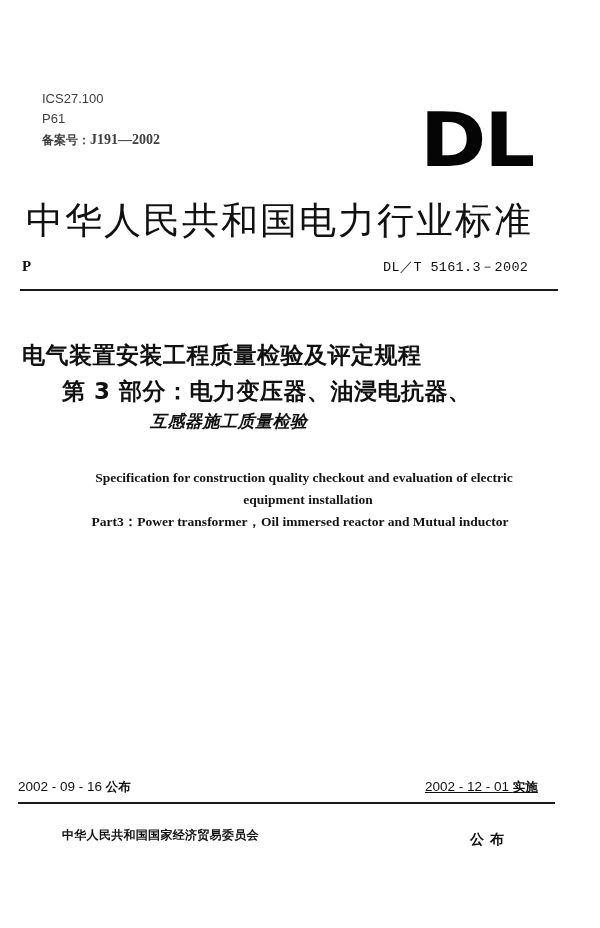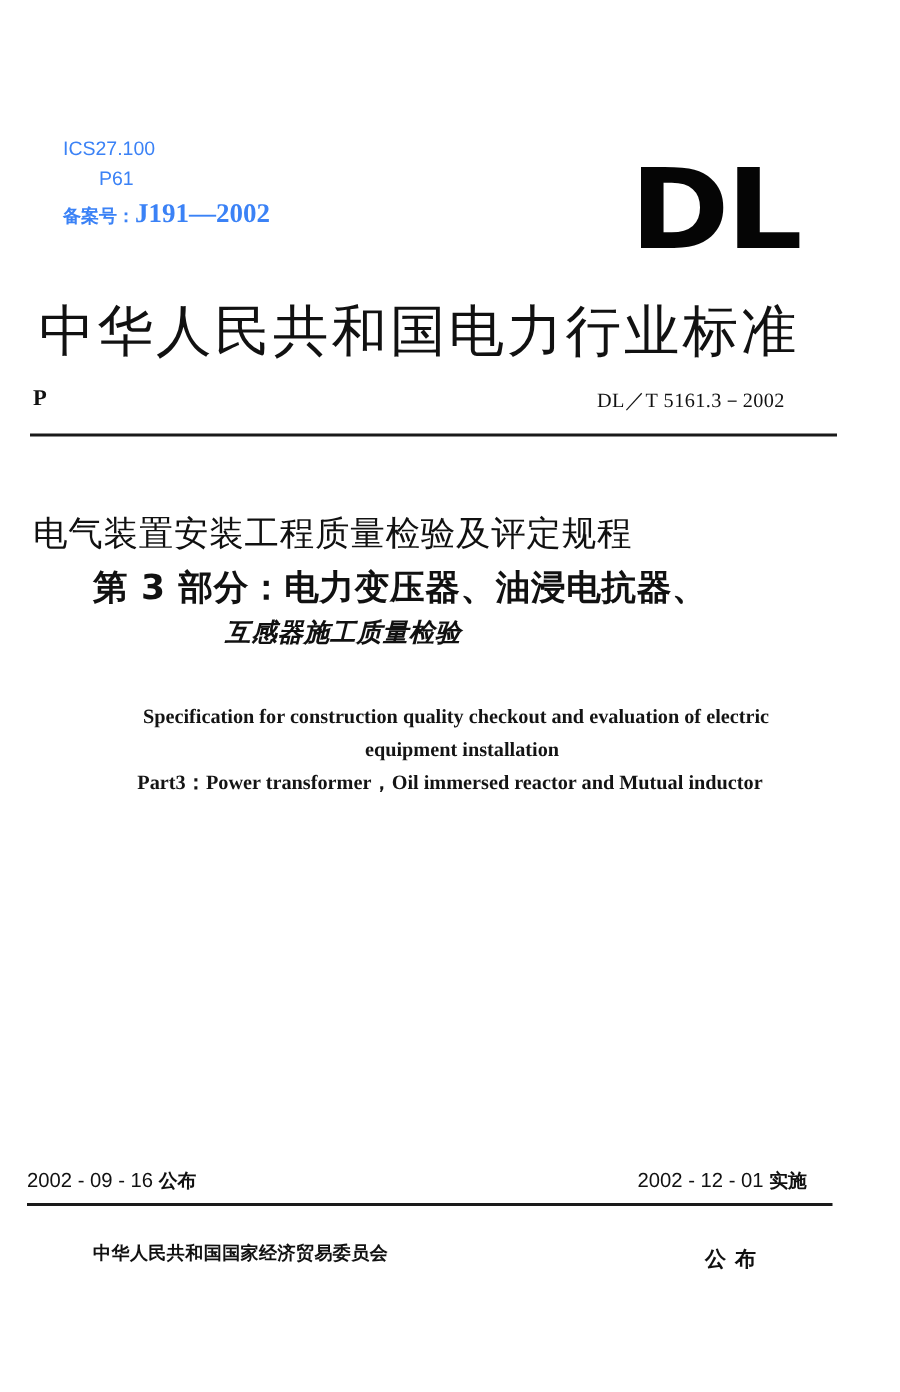--- a/index.html
+++ b/index.html
@@ -13,21 +13,21 @@
       position: relative;
       overflow: hidden;
       color: #111111;
       font-family: "DejaVu Sans", sans-serif;
     }
     .abs { position: absolute; white-space: nowrap; }
     .meta {
       left: 42px;
       font-family: "Liberation Sans", sans-serif;
       font-size: 13px;
-      color: #3b82f6;
+      color: #404040;
     }
     .meta-bold {
       font-family: "DejaVu Sans", sans-serif;
       font-weight: bold;
       font-size: 12px;
       margin-top: 24px;
     }
     .dl-logo {
       left: 420px;
       top: 108px;
@@ -50,37 +50,37 @@
       font-family: Liberation Serif, serif;
     }
     .p-code {
       left: 22px;
       top: 258px;
       font-family: "Liberation Serif", serif;
       font-weight: bold;
       font-size: 15px;
     }
     .std-number {
-      left: 398px;
+      left: 383px;
       top: 258px;
-      font-family: Liberation Serif, serif;
+      font-family: Liberation Mono, monospace;
       font-size: 13.5px;
       letter-spacing: 0.3px;
     }
     .rule-top {
       left: 20px;
       top: 289px;
       width: 538px;
       height: 2px;
       background: #1a1a1a;
     }
     .cn-title-1 {
       left: 22px;
       top: 340px;
-      font-weight: normal;
+      font-weight: bold;
       font-size: 23px;
       letter-spacing: 0.5px;
     }
     .cn-title-2 {
       left: 38px;
       top: 376px;
       font-weight: bold;
       font-size: 23px;
       letter-spacing: 0.5px;
       margin-left: 24px;
@@ -110,20 +110,21 @@
       top: 779px;
       font-family: "Liberation Sans", sans-serif;
       font-size: 13.5px;
       text-align: right;
     }
     .date-impl {
       left: 425px;
       top: 779px;
       font-family: "Liberation Sans", sans-serif;
       font-size: 13.5px;
+      text-decoration: underline;
     }
     .cjk-bold { font-family: "DejaVu Sans", sans-serif; font-weight: bold; font-size: 12.5px; }
     .rule-bottom {
       left: 18px;
       top: 802px;
       width: 537px;
       height: 2px;
       background: #1a1a1a;
     }
     .issuer {
@@ -138,23 +139,23 @@
       top: 831px;
       font-weight: bold;
       font-size: 14px;
       letter-spacing: 6px;
     }
   </style>
 </head>
 <body>
 
 <div class="abs meta" style="top:91px;">ICS27.100</div>
-<div class="abs meta" style="top:111px;margin-left:24px;">P61</div>
+<div class="abs meta" style="top:111px;">P61</div>
 <div class="abs meta" style="top:132px;">
-  <span class="meta-bold">备案号：</span><span style="font-family:'Liberation Serif',serif;font-weight:bold;font-size:18px;">J191—2002</span>
+  <span class="meta-bold">备案号：</span><span style="font-family:'Liberation Serif',serif;font-weight:bold;font-size:14px;">J191—2002</span>
 </div>
 
 <div class="abs dl-logo">DL</div>
 
 <div class="abs std-title">中华人民共和国电力行业标准</div>
 
 <div class="abs p-code">P</div>
 <div class="abs std-number">DL／T  5161.3－2002</div>
 
 <div class="abs rule-top"></div>

